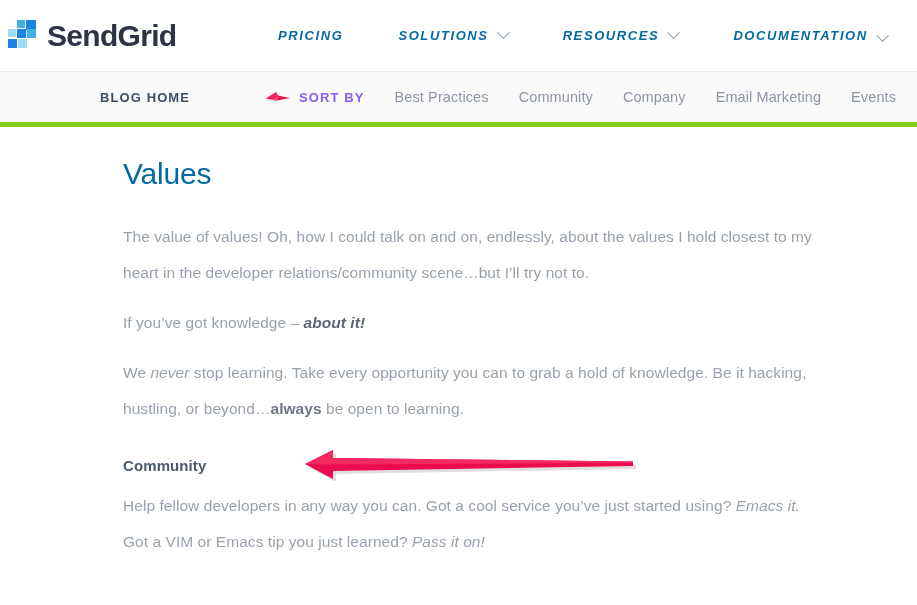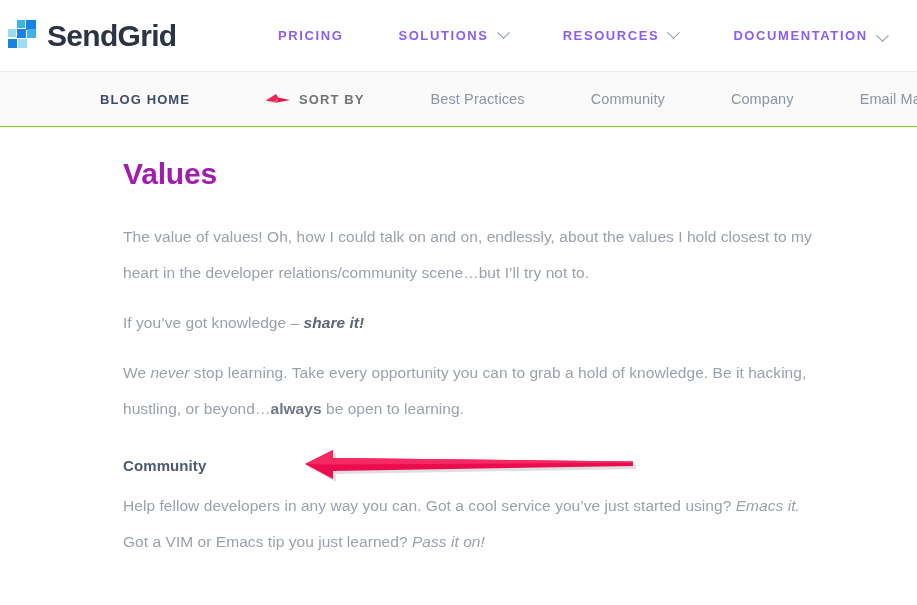--- a/index.html
+++ b/index.html
@@ -49,44 +49,45 @@
   .main-nav {
     display: flex;
     align-items: center;
     position: absolute;
     left: 278px;
     top: 0; bottom: 0;
   }
   .main-nav-item {
     display: flex;
     align-items: center;
-    color: #8b5cf6;
+    color: #0369a1;
     font-size: 13px;
     font-weight: bold;
     letter-spacing: 1.6px;
     white-space: nowrap;
     cursor: pointer;
     margin-right: 55px;
+    font-style: italic;
   }
   .main-nav-item:last-child { margin-right: 0; align-items: flex-end; }
   .chev {
     display: inline-block;
     width: 9px; height: 9px;
     margin-left: 10px;
     border-right: 1.6px solid #8e9bb0;
     border-bottom: 1.6px solid #8e9bb0;
     transform: rotate(45deg) translate(-2px,-2px);
     flex: 0 0 auto;
   }
 
   
   .blog-nav {
     height: 55px;
     background: #fafafa;
-    border-bottom: 1px solid #84cc16;
+    border-bottom: 5px solid #84cc16;
     display: flex;
     align-items: center;
     padding-left: 100px;
     white-space: nowrap;
     overflow: hidden;
   }
   .blog-home {
     font-size: 13px;
     font-weight: bold;
     color: #3c4c67;
@@ -100,41 +101,40 @@
     margin-right: 30px;
   }
   .sort-arrow {
     width: 28px; height: 16px;
     margin-right: 7px;
     flex: 0 0 auto;
   }
   .sortby-label {
     font-size: 13px;
     font-weight: bold;
-    color: #737373;
+    color: #8b5cf6;
     letter-spacing: 1.1px;
   }
   .blog-cat {
     font-size: 14.5px;
     color: #8d94a3;
     margin-right: 30px;
     cursor: pointer;
     letter-spacing: 0.1px;
-    margin-left: 36px;
   }
 
   
   .article {
     position: relative;
     padding: 0 0 0 123px;
   }
   .page-title {
     font-size: 30px;
-    font-weight: bold;
-    color: #a21caf;
+    font-weight: normal;
+    color: #0369a1;
     margin: 30px 0 0 0;
     letter-spacing: -0.2px;
   }
   .body-p {
     font-size: 15.5px;
     line-height: 36px;
     color: #9aa1ae;
     margin: 28px 0 0 0;
     max-width: 690px;
     letter-spacing: 0.05px;
@@ -224,21 +224,21 @@
 
 </div>
 
 <div class="article">
 
   <h1 class="page-title">Values</h1>
 
   <p class="body-p">The value of values! Oh, how I could talk on and on, endlessly, about the values I hold closest to my heart in the developer relations/community scene…but I’ll try not to.</p>
 
   <p class="body-p tight">
-    <span>If you’ve got knowledge – </span><span class="sharebold">share it!</span>
+    <span>If you’ve got knowledge – </span><span class="sharebold">about it!</span>
   </p>
 
   <p class="body-p tight">
     <span>We </span><em>never</em><span> stop learning. Take every opportunity you can to grab a hold of knowledge. Be it hacking, hustling, or beyond…</span><b>always</b><span> be open to learning.</span>
   </p>
 
   <h3 class="sec-head">Community</h3>
   <p class="body-p tight">
     <span>Help fellow developers in any way you can. Got a cool service you’ve just started using? </span><em>Emacs it.</em><span> Got a VIM or Emacs tip you just learned? </span><em>Pass it on!</em>
   </p>

